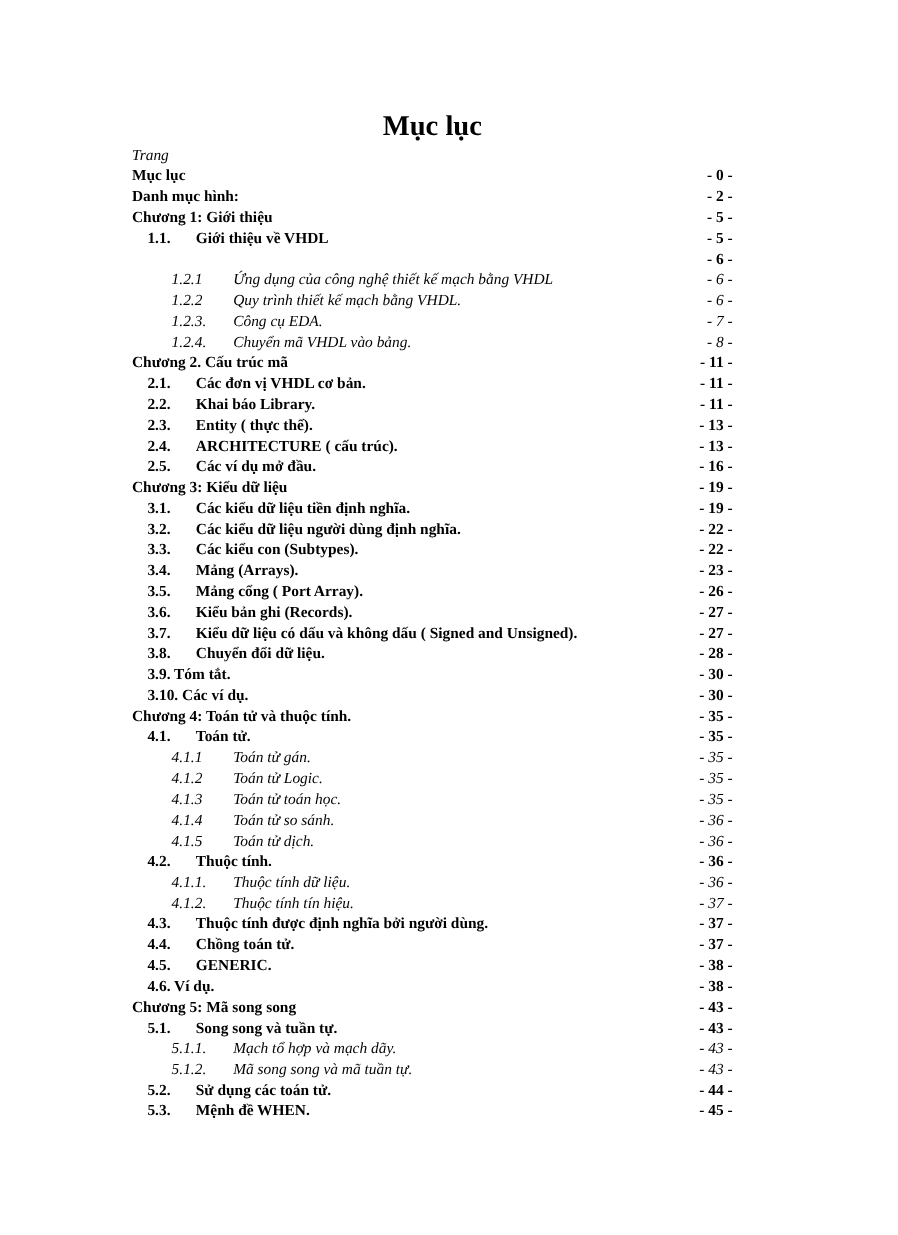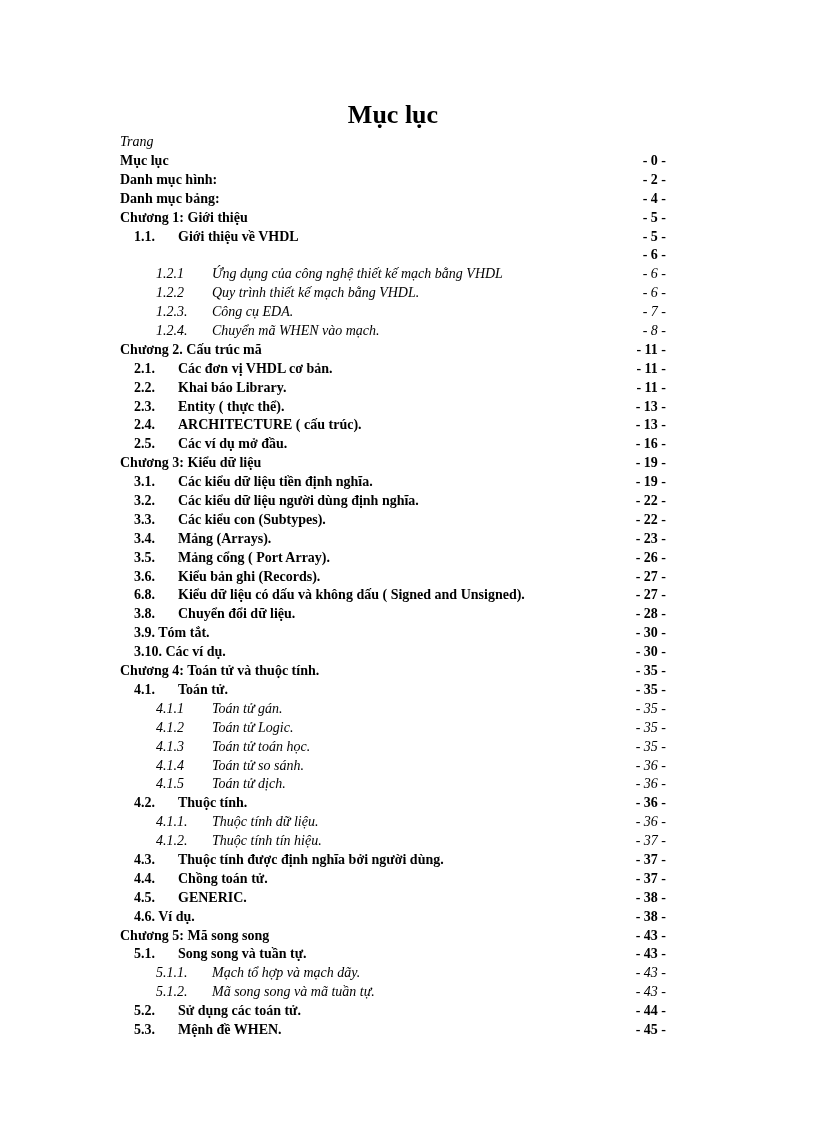--- a/index.html
+++ b/index.html
@@ -74,25 +74,20 @@
         <span class="toc-label"><span>Mục lục</span></span>
         <span class="toc-leader"></span>
         <span class="toc-page">- 0 -</span>
       </div>
       <div class="toc-line indent-0 bold">
         <span class="toc-label"><span>Danh mục hình:</span></span>
         <span class="toc-leader"></span>
         <span class="toc-page">- 2 -</span>
       </div>
       <div class="toc-line indent-0 bold">
-        <span class="toc-label"><span>Danh mục bảng:</span></span>
-        <span class="toc-leader"></span>
-        <span class="toc-page">- 4 -</span>
-      </div>
-      <div class="toc-line indent-0 bold">
         <span class="toc-label"><span>Chương 1: Giới thiệu</span></span>
         <span class="toc-leader"></span>
         <span class="toc-page">- 5 -</span>
       </div>
       <div class="toc-line indent-1 bold">
         <span class="toc-label"><span class="num-col">1.1.</span><span>Giới thiệu về VHDL</span></span>
         <span class="toc-leader"></span>
         <span class="toc-page">- 5 -</span>
       </div>
       <div class="toc-line indent-1 bold">
@@ -108,21 +103,21 @@
         <span class="toc-label"><span class="num-col-wide">1.2.2</span><span>Quy trình thiết kế mạch bằng VHDL.</span></span>
         <span class="toc-leader"></span>
         <span class="toc-page">- 6 -</span>
       </div>
       <div class="toc-line indent-2 italic">
         <span class="toc-label"><span class="num-col-wide">1.2.3.</span><span>Công cụ EDA.</span></span>
         <span class="toc-leader"></span>
         <span class="toc-page">- 7 -</span>
       </div>
       <div class="toc-line indent-2 italic">
-        <span class="toc-label"><span class="num-col-wide">1.2.4.</span><span>Chuyển mã WHEN vào mạch.</span></span>
+        <span class="toc-label"><span class="num-col-wide">1.2.4.</span><span>Chuyển mã VHDL vào bảng.</span></span>
         <span class="toc-leader"></span>
         <span class="toc-page">- 8 -</span>
       </div>
       <div class="toc-line indent-0 bold">
         <span class="toc-label"><span>Chương 2. Cấu trúc mã</span></span>
         <span class="toc-leader"></span>
         <span class="toc-page">- 11 -</span>
       </div>
       <div class="toc-line indent-1 bold">
         <span class="toc-label"><span class="num-col">2.1.</span><span>Các đơn vị VHDL cơ bản.</span></span>
@@ -178,21 +173,21 @@
         <span class="toc-label"><span class="num-col">3.5.</span><span>Mảng cổng ( Port Array).</span></span>
         <span class="toc-leader"></span>
         <span class="toc-page">- 26 -</span>
       </div>
       <div class="toc-line indent-1 bold">
         <span class="toc-label"><span class="num-col">3.6.</span><span>Kiểu bản ghi (Records).</span></span>
         <span class="toc-leader"></span>
         <span class="toc-page">- 27 -</span>
       </div>
       <div class="toc-line indent-1 bold">
-        <span class="toc-label"><span class="num-col">6.8.</span><span>Kiểu dữ liệu có dấu và không dấu ( Signed and Unsigned).</span></span>
+        <span class="toc-label"><span class="num-col">3.7.</span><span>Kiểu dữ liệu có dấu và không dấu ( Signed and Unsigned).</span></span>
         <span class="toc-leader"></span>
         <span class="toc-page">- 27 -</span>
       </div>
       <div class="toc-line indent-1 bold">
         <span class="toc-label"><span class="num-col">3.8.</span><span>Chuyển đổi dữ liệu.</span></span>
         <span class="toc-leader"></span>
         <span class="toc-page">- 28 -</span>
       </div>
       <div class="toc-line indent-1 bold">
         <span class="toc-label"><span>3.9. Tóm tắt.</span></span>

